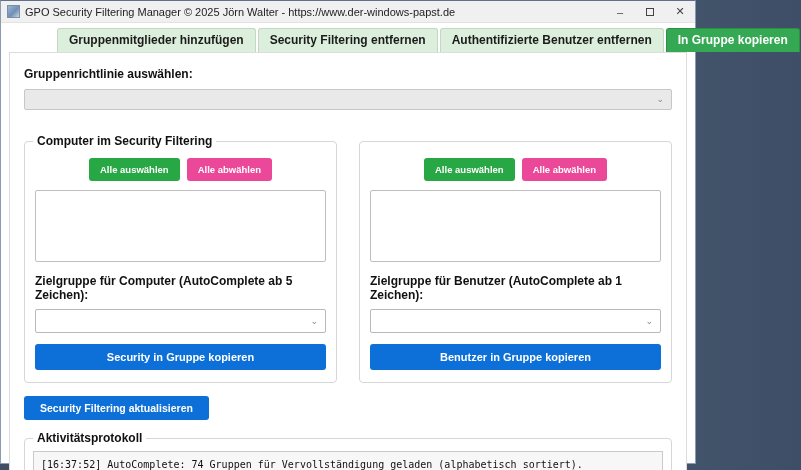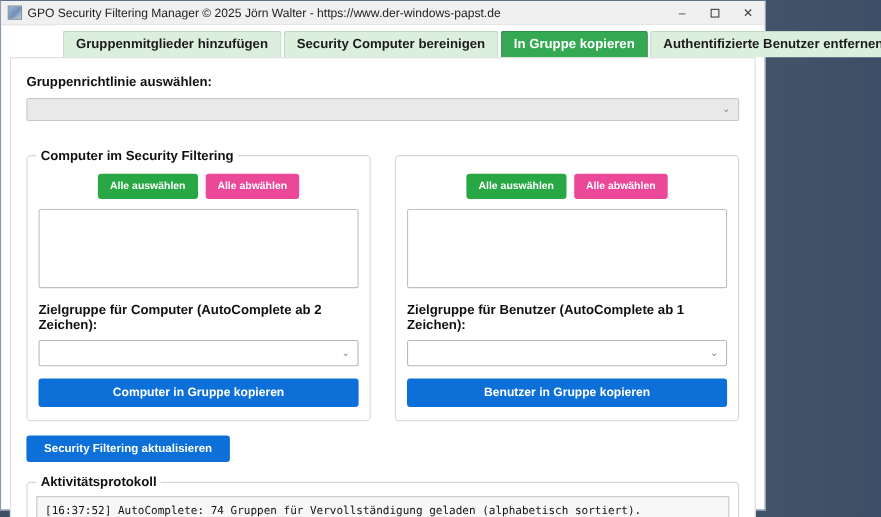--- a/index.html
+++ b/index.html
@@ -115,48 +115,48 @@
       <div class="win-btn">–</div>
       <div class="win-btn maximize">
           <span></span>
         </div>
       <div class="win-btn">✕</div>
     </div>
   </div>
 
   <div class="tabbar">
     <div class="tab v-green">Gruppenmitglieder hinzufügen</div>
-    <div class="tab v-green">Security Computer bereinigen</div>
+    <div class="tab v-green">Security Filtering entfernen</div>
+    <div class="tab v-green">Authentifizierte Benutzer entfernen</div>
     <div class="tab v-active">In Gruppe kopieren</div>
-    <div class="tab v-green">Authentifizierte Benutzer entfernen</div>
     <div class="tab v-orange">Gruppenvergleich</div>
 
   </div>
 
   <div class="content">
 
     <div class="policy-label">Gruppenrichtlinie auswählen:</div>
     <div class="policy-combo">
       <span class="chev">⌄</span>
     </div>
 
     <div class="panes">
 
       <div class="groupbox">
         <div class="groupbox-legend">Computer im Security Filtering</div>
         <div class="mini-btn-row">
           <button class="mini-btn green">Alle auswählen</button>
           <button class="mini-btn red">Alle abwählen</button>
         </div>
         <div class="listbox"></div>
-        <div class="target-label">Zielgruppe für Computer (AutoComplete ab 2 Zeichen):</div>
+        <div class="target-label">Zielgruppe für Computer (AutoComplete ab 5 Zeichen):</div>
         <div class="target-combo">
           <span class="chev">⌄</span>
         </div>
-        <button class="copy-btn">Computer in Gruppe kopieren</button>
+        <button class="copy-btn">Security in Gruppe kopieren</button>
       </div>
 
       <div class="groupbox">
         <div class="mini-btn-row">
           <button class="mini-btn green">Alle auswählen</button>
           <button class="mini-btn red">Alle abwählen</button>
         </div>
         <div class="listbox"></div>
         <div class="target-label">Zielgruppe für Benutzer (AutoComplete ab 1 Zeichen):</div>
         <div class="target-combo">

